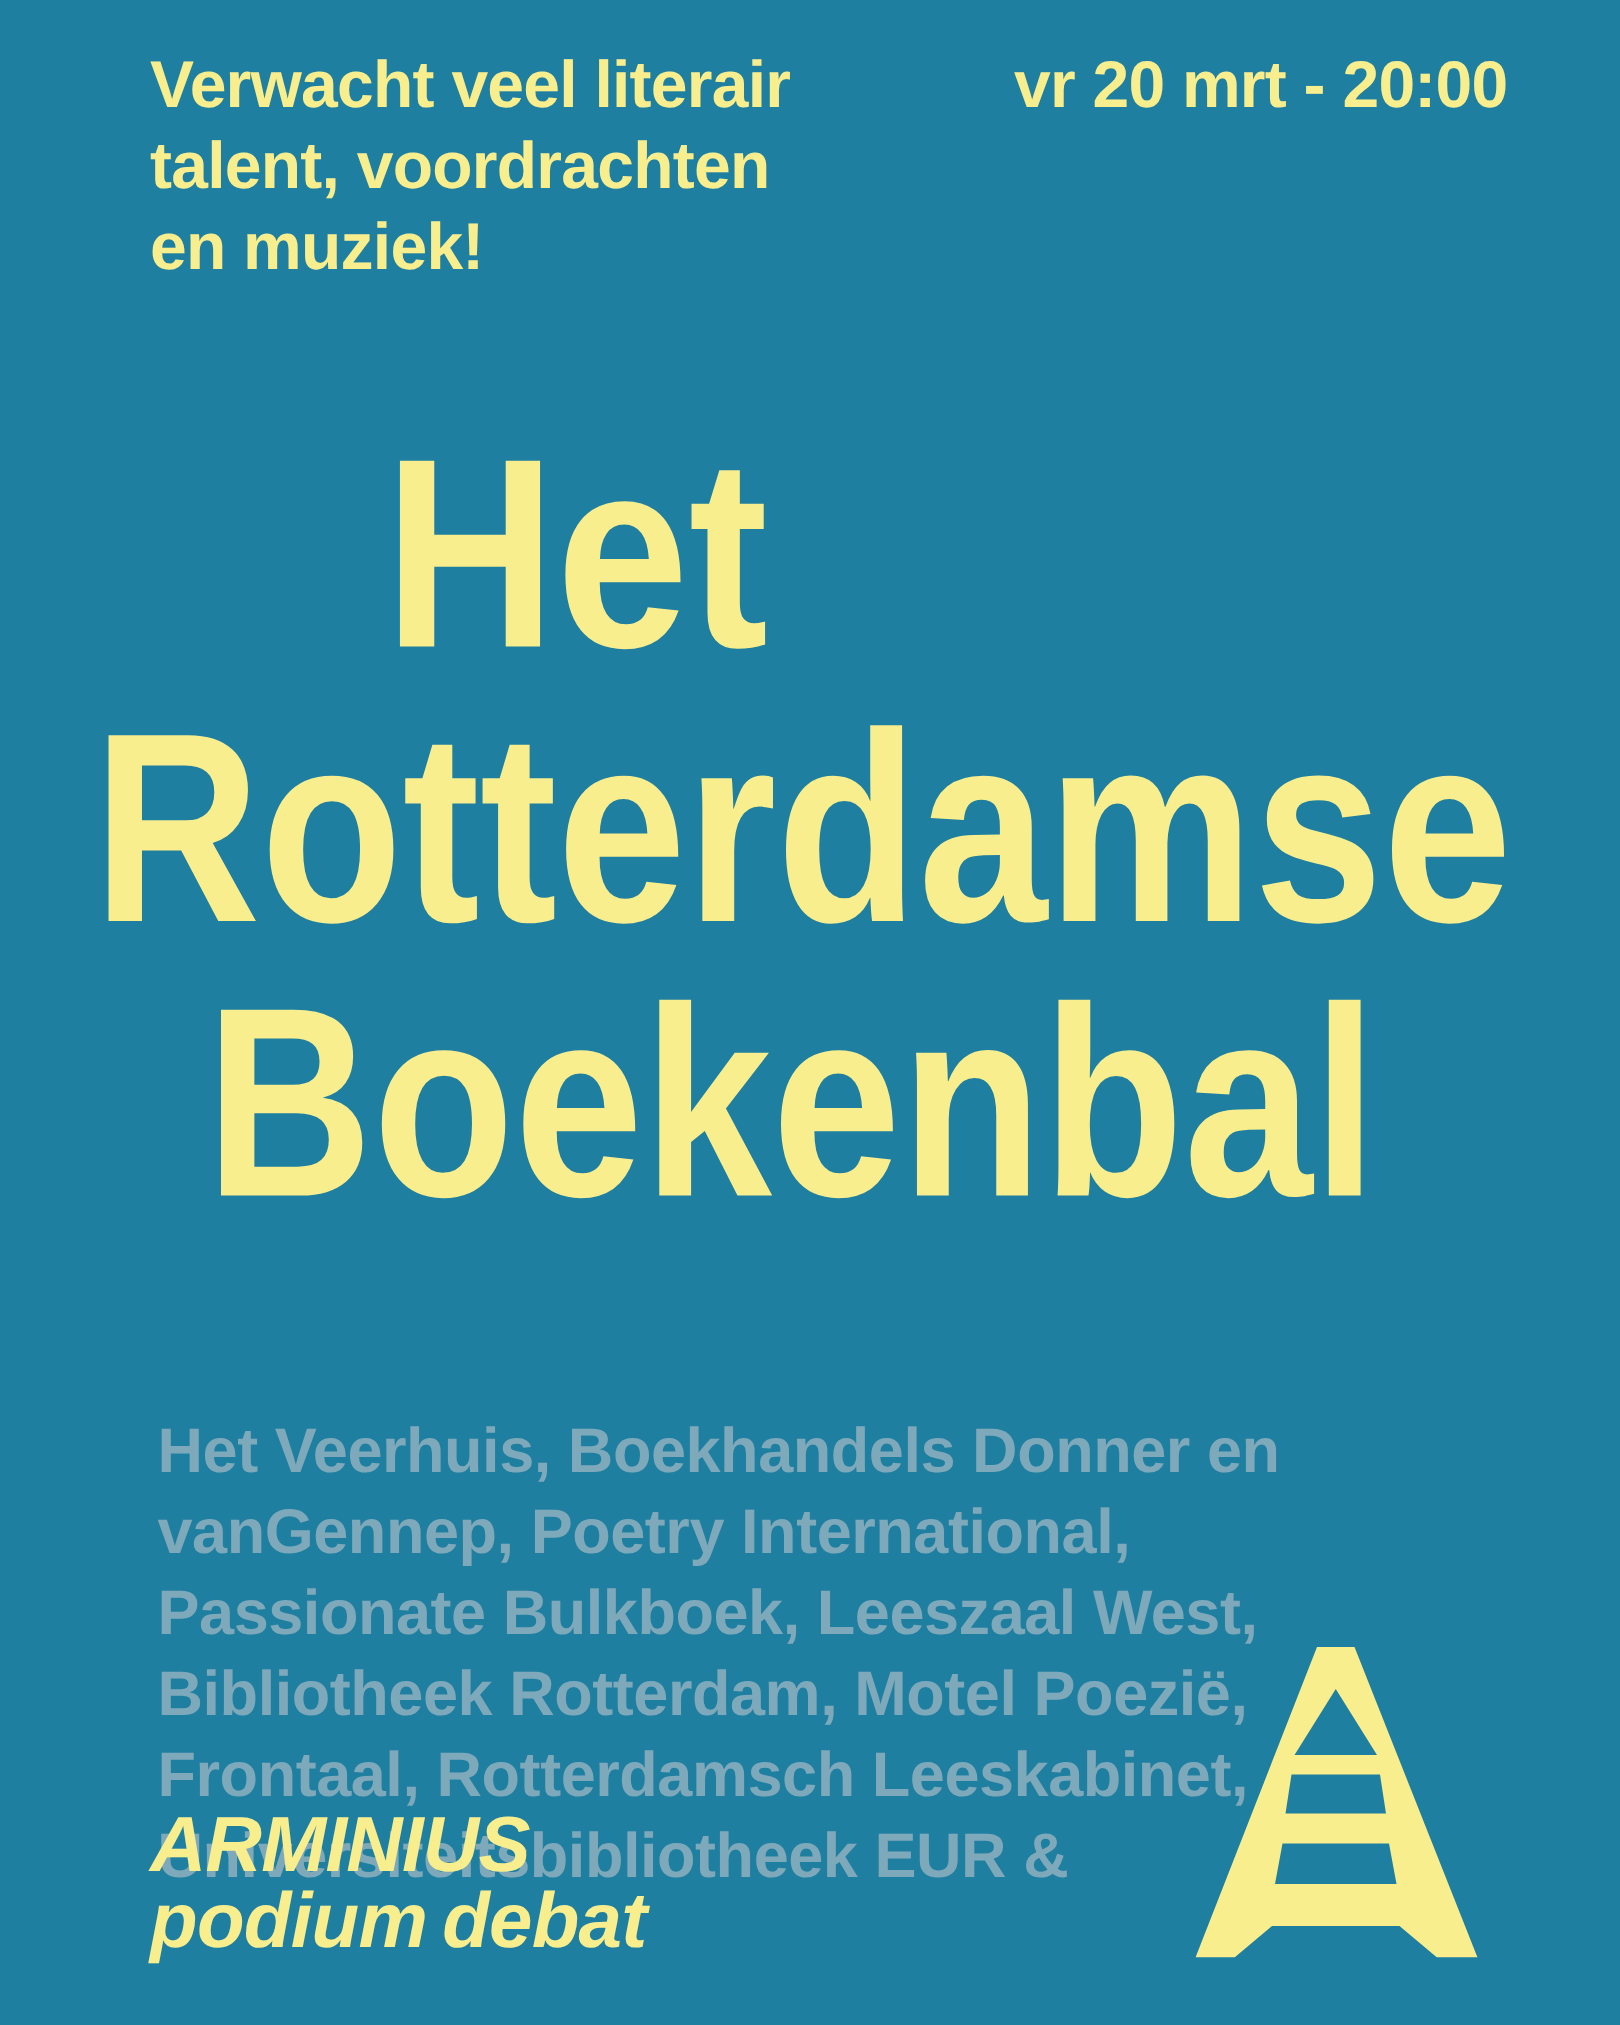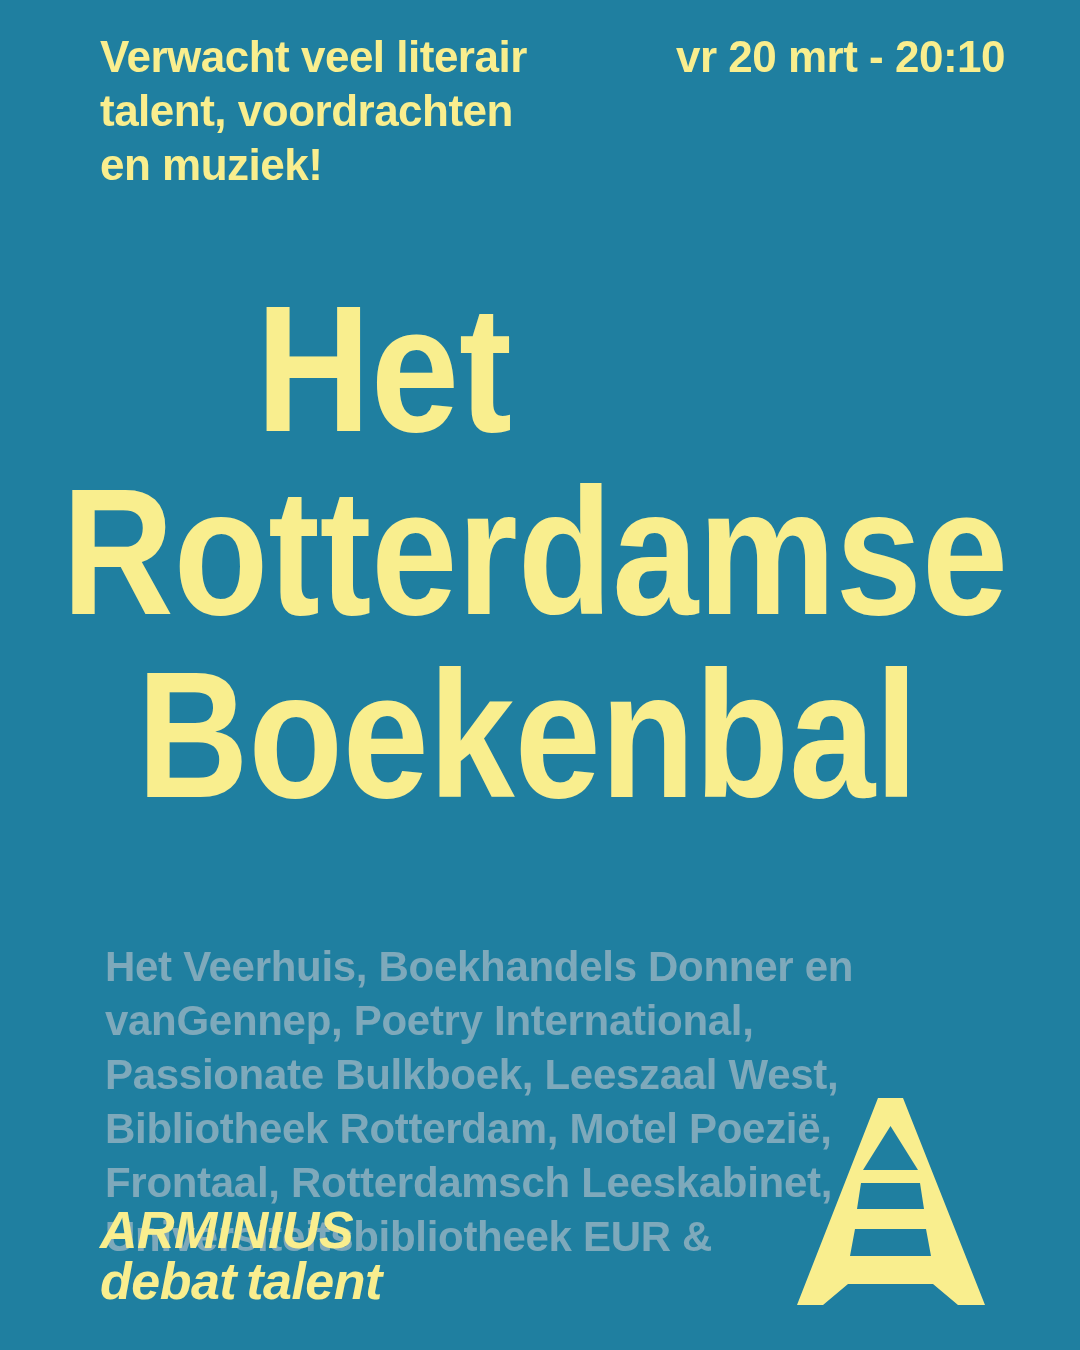--- a/index.html
+++ b/index.html
@@ -89,39 +89,39 @@
 </style>
 </head>
 <body>
 
 <div class="poster">
 
   <div class="tagline">Verwacht veel literair
 talent, voordrachten
 en muziek!</div>
 
-  <div class="datetime">vr 20 mrt - 20:10</div>
+  <div class="datetime">vr 20 mrt - 20:00</div>
 
   <svg class="title-svg" viewBox="0 0 1080 540" aria-hidden="false">
     <text class="title-text" x="256" y="151" textLength="256" lengthAdjust="spacingAndGlyphs">Het</text>
     <text class="title-text" x="62" y="334" textLength="946" lengthAdjust="spacingAndGlyphs">Rotterdamse</text>
     <text class="title-text" x="137" y="517" textLength="781" lengthAdjust="spacingAndGlyphs">Boekenbal</text>
   </svg>
 
   <div class="partners">Het Veerhuis, Boekhandels Donner en
 vanGennep, Poetry International,
 Passionate Bulkboek, Leeszaal West,
 Bibliotheek Rotterdam, Motel Poezië,
 Frontaal, Rotterdamsch Leeskabinet,
 Universiteitsbibliotheek EUR &amp;</div>
 
   <div class="organizer">
     <div class="org-line1">ARMINIUS</div>
     <div class="org-line2">
-      <span class="word1">debat</span><span class="word2">talent</span>
+      <span class="word1">podium</span><span class="word2">debat</span>
     </div>
   </div>
 
   <svg class="arminius-logo" viewBox="0 0 190 207">
     <path fill-rule="evenodd" d="
       M81 0 L106 0 L188 207 L161 207 L136 186 L51 186 L26 207 L0 207 Z
       M93.5 28 L121 72 L66 72 Z
       M64 85 L123 85 L127 111 L60 111 Z
       M58 131 L129 131 L134 158 L53 158 Z"></path>
   </svg>

